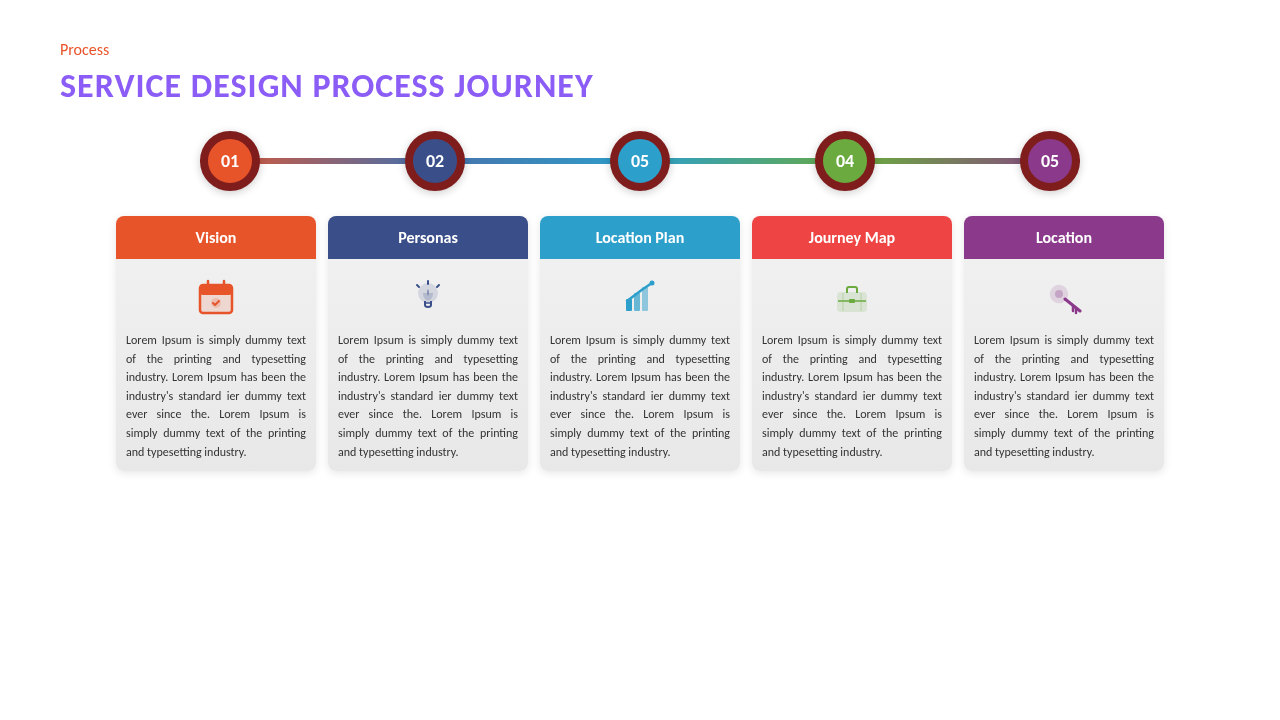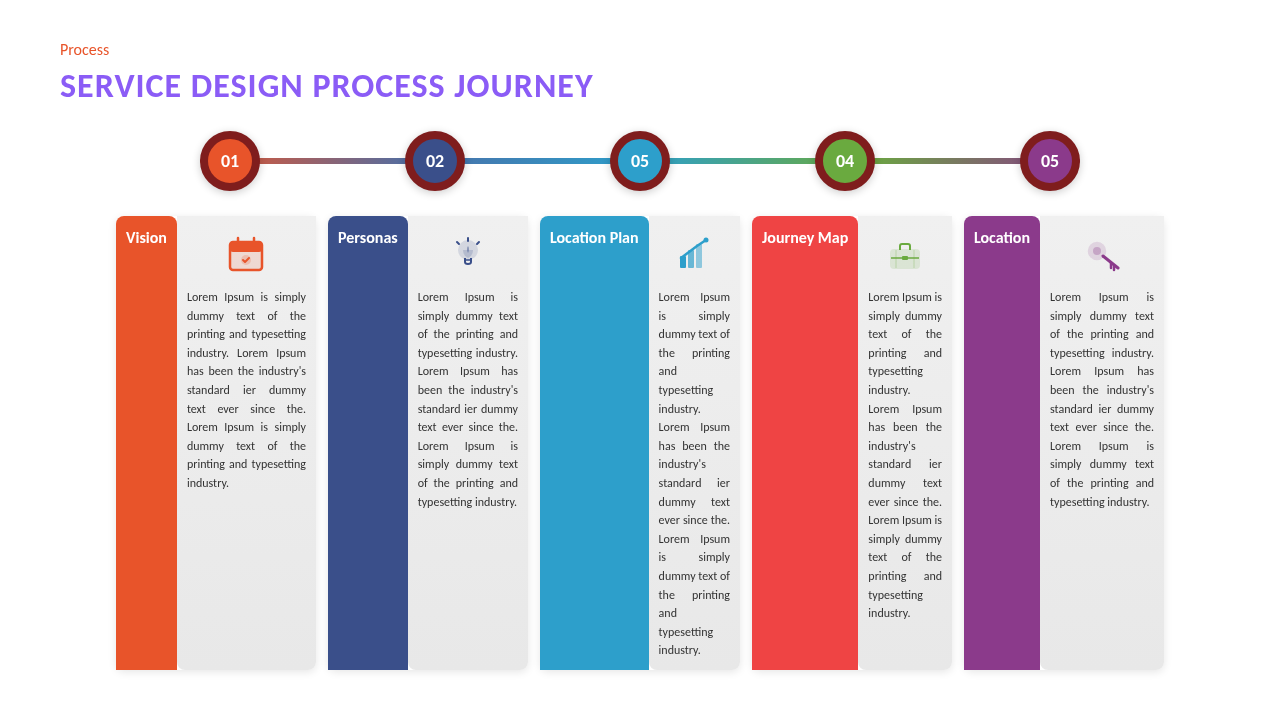--- a/index.html
+++ b/index.html
@@ -82,21 +82,21 @@
     .cards-section {
       display: flex;
       gap: 12px;
       justify-content: center;
       margin-top: 10px;
     }
     .card {
       flex: 1;
       max-width: 200px;
       display: flex;
-      flex-direction: row;
+      flex-direction: column;
       border-radius: 8px;
       overflow: visible;
       box-shadow: 0 2px 8px rgba(0,0,0,0.1);
     }
     .card-header {
       padding: 12px 10px;
       text-align: center;
       border-radius: 8px 8px 0 0;
       font-size: 16px;
       font-weight: 700;

